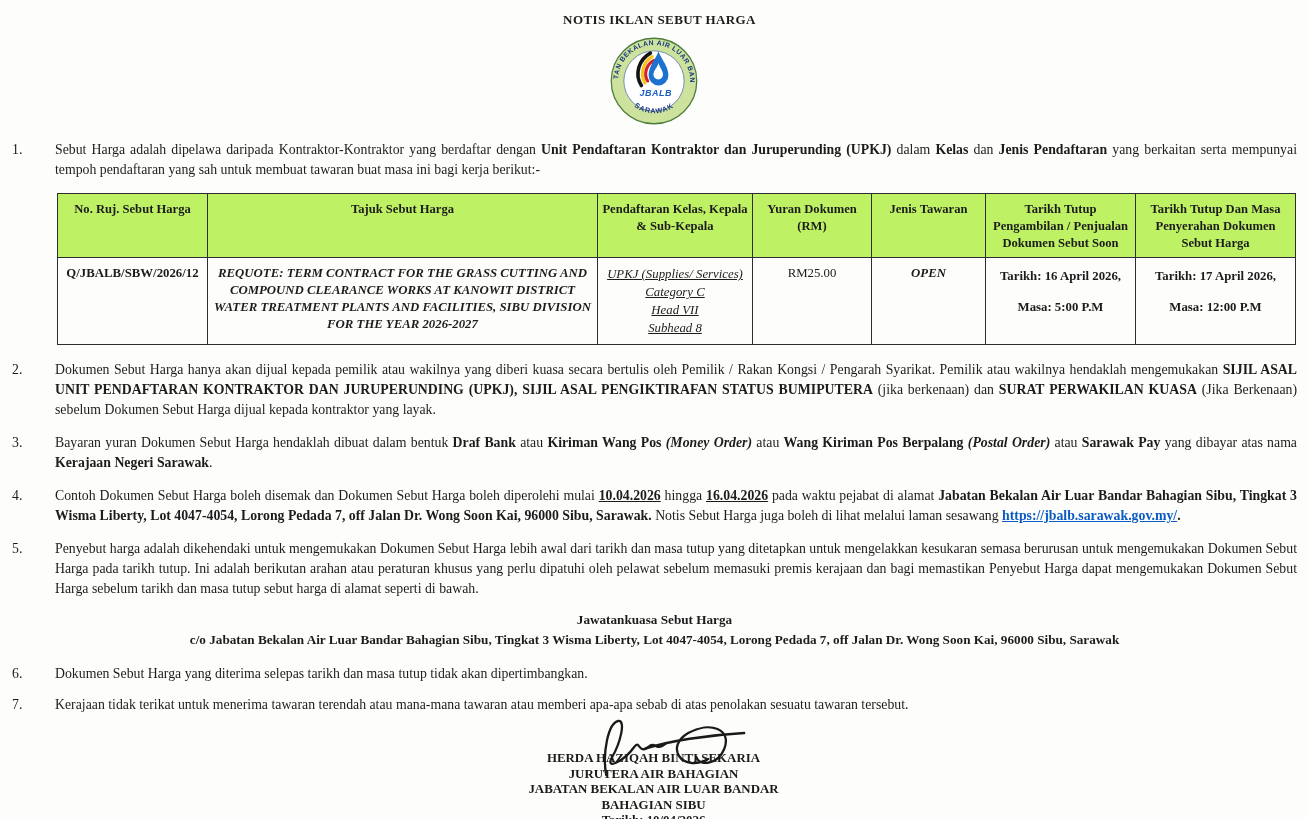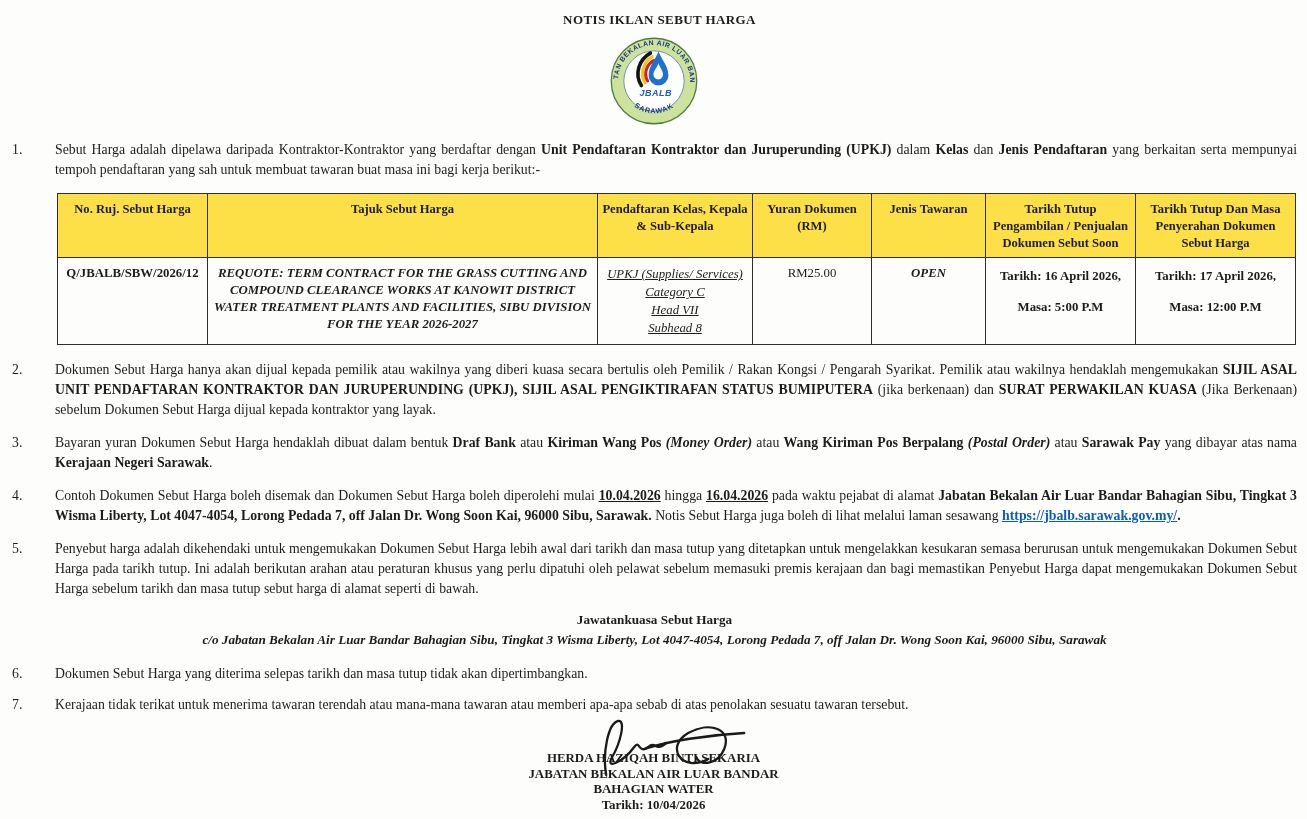--- a/index.html
+++ b/index.html
@@ -16,35 +16,35 @@
   }
   .logo-wrap{width:90px;height:90px;margin:8px auto 14px auto;}
   .para{display:flex;margin:0 10px 13px 12px;font-size:13.8px;line-height:20px;}
   .para-num{width:33px;flex:none;}
   .para-text{flex:1;text-align:justify;margin-left:10px;}
   
   table.tender{border-collapse:collapse;table-layout:fixed;width:1238px;margin:2px 12px 15px 57px;}
   table.tender th,table.tender td{border:1px solid #2e2e2e;overflow:hidden;}
   table.tender th{
     font-size:12.6px;font-weight:bold;text-align:center;vertical-align:top;
-    padding:7px 4px 4px 4px;height:52px;line-height:17px;background:#fde047;
+    padding:7px 4px 4px 4px;height:52px;line-height:17px;background:#bef264;
   }
   table.tender td{font-size:12.8px;text-align:center;padding:7px 6px;vertical-align:top;line-height:17px;}
   td.c-ref{font-weight:bold;}
   td.c-title{font-weight:bold;font-style:italic;}
   td.c-reg div{font-weight:normal;font-style:italic;text-decoration:underline;line-height:18px;}
   td.c-fee{vertical-align:middle;}
   td.c-type{vertical-align:middle;font-weight:bold;font-style:italic;}
   td.c-date{vertical-align:middle;font-weight:bold;}
   td.c-date div{margin:3px 0 14px 0;}
   td.c-date div:last-child{margin-bottom:6px;}
   
   .committee{text-align:center;margin:8px 10px 14px 12px;font-size:13.2px;line-height:20px;}
   .committee-title{font-weight:bold;}
-  .committee-addr{font-weight:bold;font-style:italic;}
+  .committee-addr{font-weight:bold;}
   
   .sig-block{position:relative;text-align:center;font-size:12.9px;font-weight:bold;line-height:15.5px;padding-top:28px;margin-top:-2px;}
   .sig-svg{position:absolute;top:-14px;left:50%;transform:translateX(-46%);}
   a.doc-link{font-weight:bold;}
 </style>
 </head>
 <body>
 
 <div class="page">
 
@@ -160,18 +160,19 @@
 
   <div class="sig-block">
     <svg class="sig-svg" width="230" height="80" viewBox="0 0 230 80">
       <g stroke="#1a1a1a" stroke-width="2.3" fill="none" stroke-linecap="round">
         <path d="M58,66 C54,44 60,14 70,12 C78,11 72,34 64,48 C56,62 76,52 86,38 C92,30 90,46 100,38 C108,31 106,44 118,34"></path>
         <path d="M160,50 C134,64 116,38 140,24 C162,12 184,20 176,40 C170,55 152,58 148,48"></path>
         <path d="M96,40 C120,32 160,26 196,24"></path>
       </g>
     </svg>
     <div>HERDA HAZIQAH BINTI SEKARIA</div>
+    <div>JURUTERA AIR BAHAGIAN</div>
     <div>JABATAN BEKALAN AIR LUAR BANDAR</div>
-    <div>BAHAGIAN WATER</div>
+    <div>BAHAGIAN SIBU</div>
     <div>Tarikh: 10/04/2026</div>
   </div>
 
 </div>
 
 </body></html>

